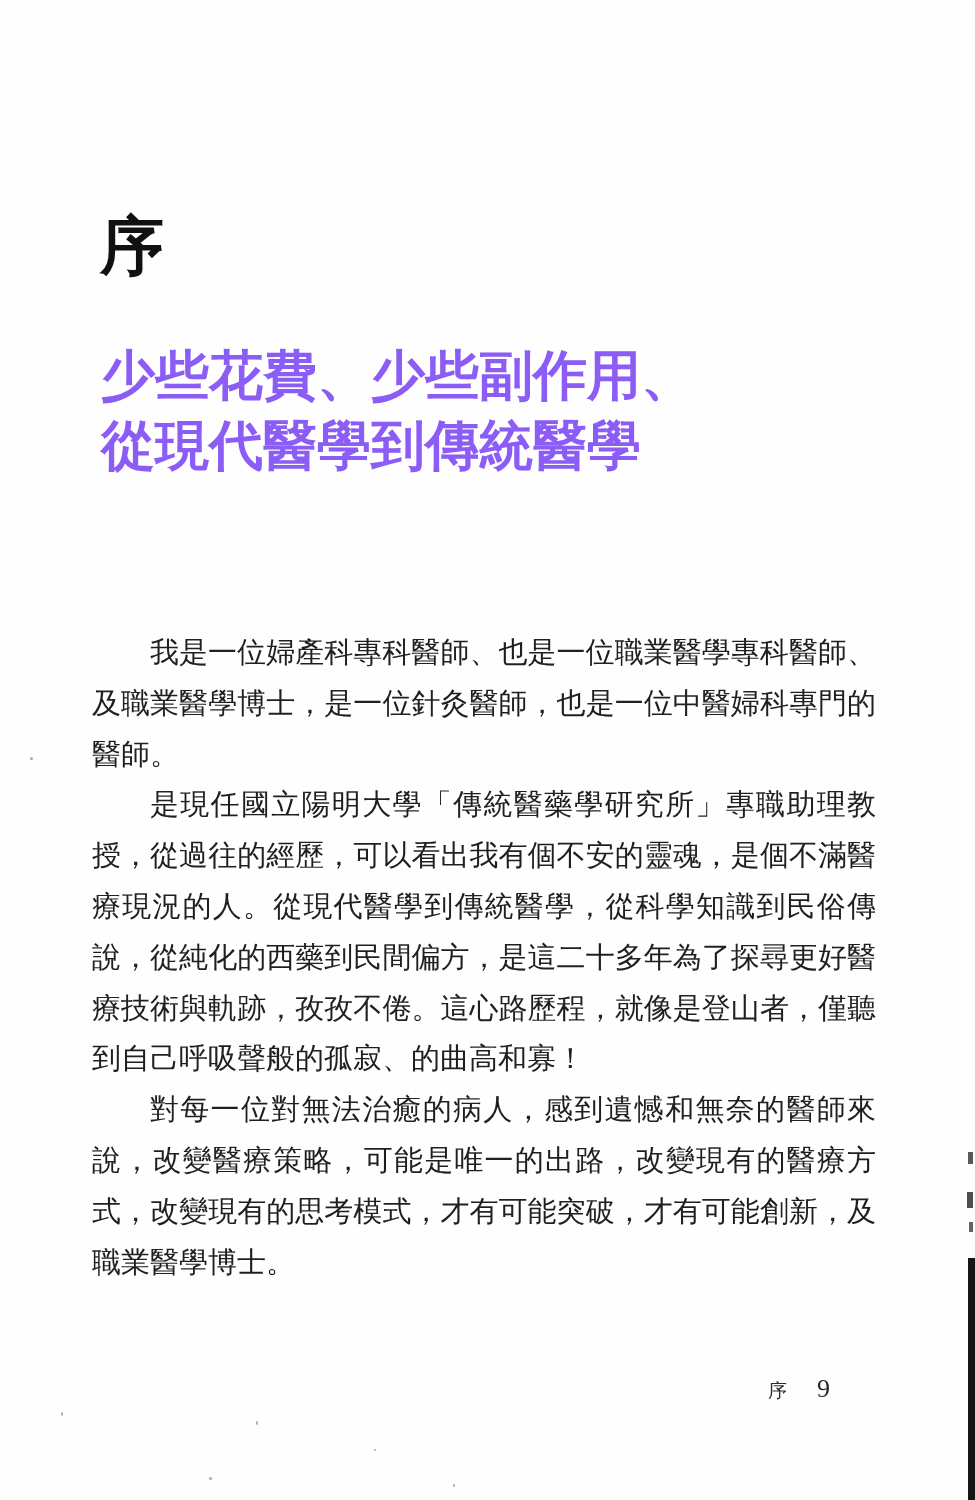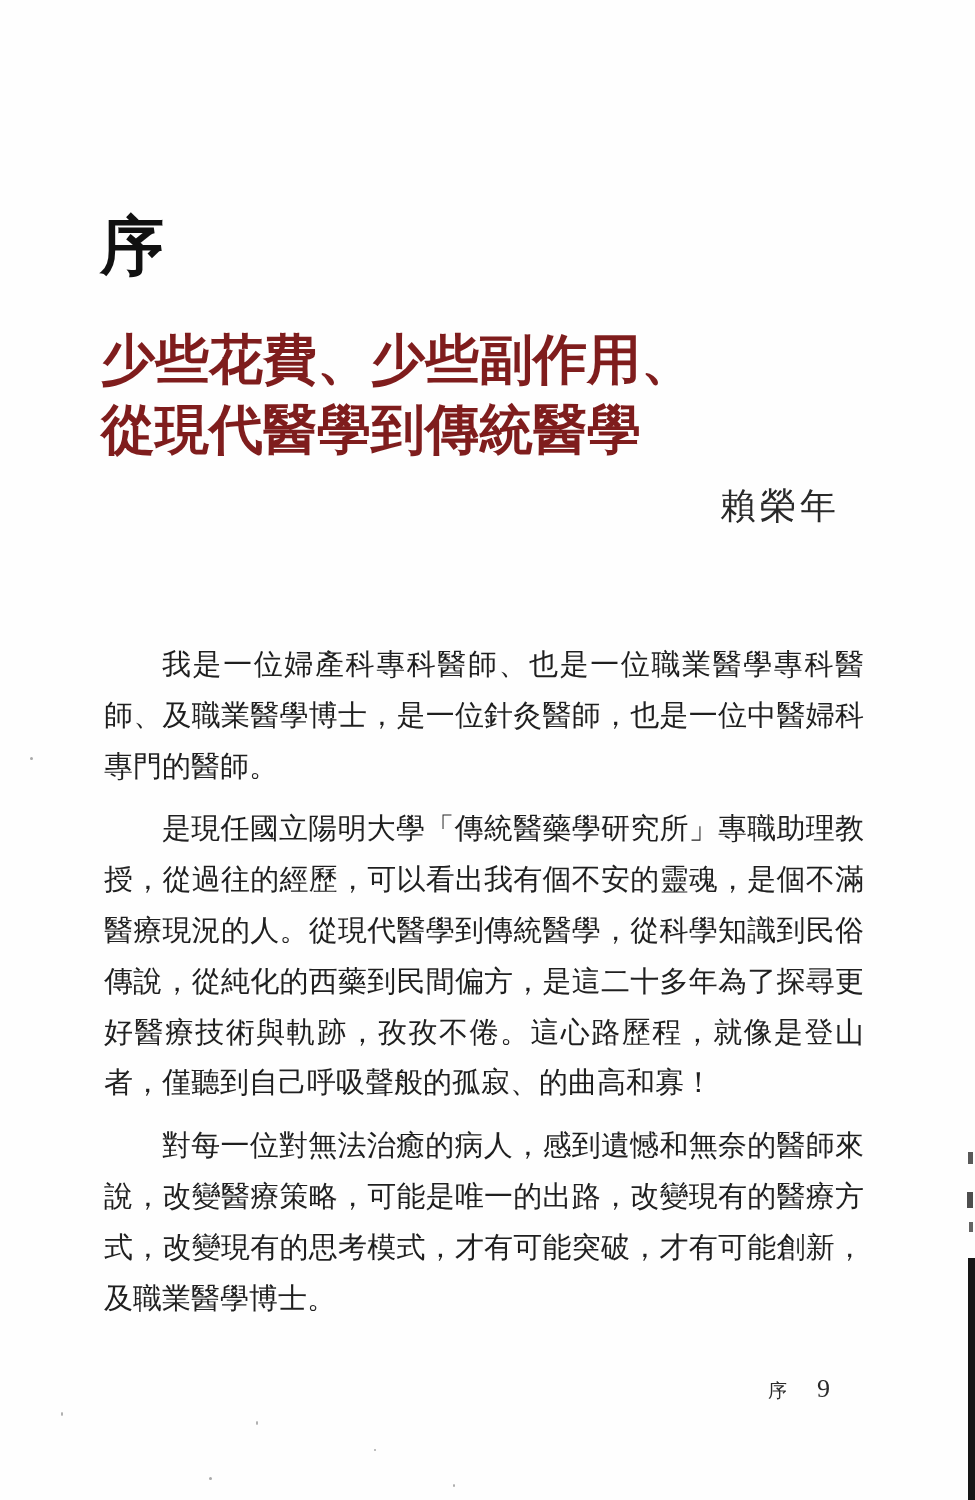--- a/index.html
+++ b/index.html
@@ -14,46 +14,46 @@
   }
   .chapter-title{
     position:absolute;
     left:100px;top:172px;
     font-size:64px;font-weight:900;
     line-height:1;
     color:#111;
   }
   .article-title{
     position:absolute;
-    left:101px;top:280px;
+    left:101px;top:296px;
     font-size:54px;font-weight:700;
     line-height:70px;
     letter-spacing:0px;
-    color:#7f1d1d;
+    color:#8b5cf6;
     white-space:nowrap;
   }
   .article-title .t-line{display:block;}
   .author{
     position:absolute;
     left:720px;top:482px;
     font-size:36px;
     letter-spacing:4px;
     color:#2a2a2a;
   }
   .body-text{
     position:absolute;
     left:92px;top:627px;
     width:784px;
     font-size:29px;
     line-height:50.8px;
     text-align:justify;
     text-justify:inter-ideograph;
     color:#1f1f1f;
   }
-  .body-text p{margin:12px;text-indent:2em;}
+  .body-text p{margin:0;text-indent:2em;}
   .page-footer{
     position:absolute;
     left:768px;top:1374px;
     display:flex;align-items:baseline;gap:30px;
     color:#2a2a2a;
   }
   .footer-section{font-size:19px;}
   .footer-pagenum{font-size:26px;}
   
   .scan-edge{
@@ -77,21 +77,20 @@
 
 <div class="page">
 
   <h1 class="chapter-title">序</h1>
 
   <h2 class="article-title">
     <span class="t-line">少些花費、少些副作用、</span>
     <span class="t-line">從現代醫學到傳統醫學</span>
   </h2>
 
-  <div class="author">賴榮年</div>
 
   <div class="body-text">
     <p>我是一位婦產科專科醫師、也是一位職業醫學專科醫師、及職業醫學博士，是一位針灸醫師，也是一位中醫婦科專門的醫師。</p>
     <p>是現任國立陽明大學「傳統醫藥學研究所」專職助理教授，從過往的經歷，可以看出我有個不安的靈魂，是個不滿醫療現況的人。從現代醫學到傳統醫學，從科學知識到民俗傳說，從純化的西藥到民間偏方，是這二十多年為了探尋更好醫療技術與軌跡，孜孜不倦。這心路歷程，就像是登山者，僅聽到自己呼吸聲般的孤寂、的曲高和寡！</p>
     <p>對每一位對無法治癒的病人，感到遺憾和無奈的醫師來說，改變醫療策略，可能是唯一的出路，改變現有的醫療方式，改變現有的思考模式，才有可能突破，才有可能創新，及職業醫學博士。</p>
   </div>
 
   <div class="page-footer">
     <span class="footer-section">序</span>
     <span class="footer-pagenum">9</span>

